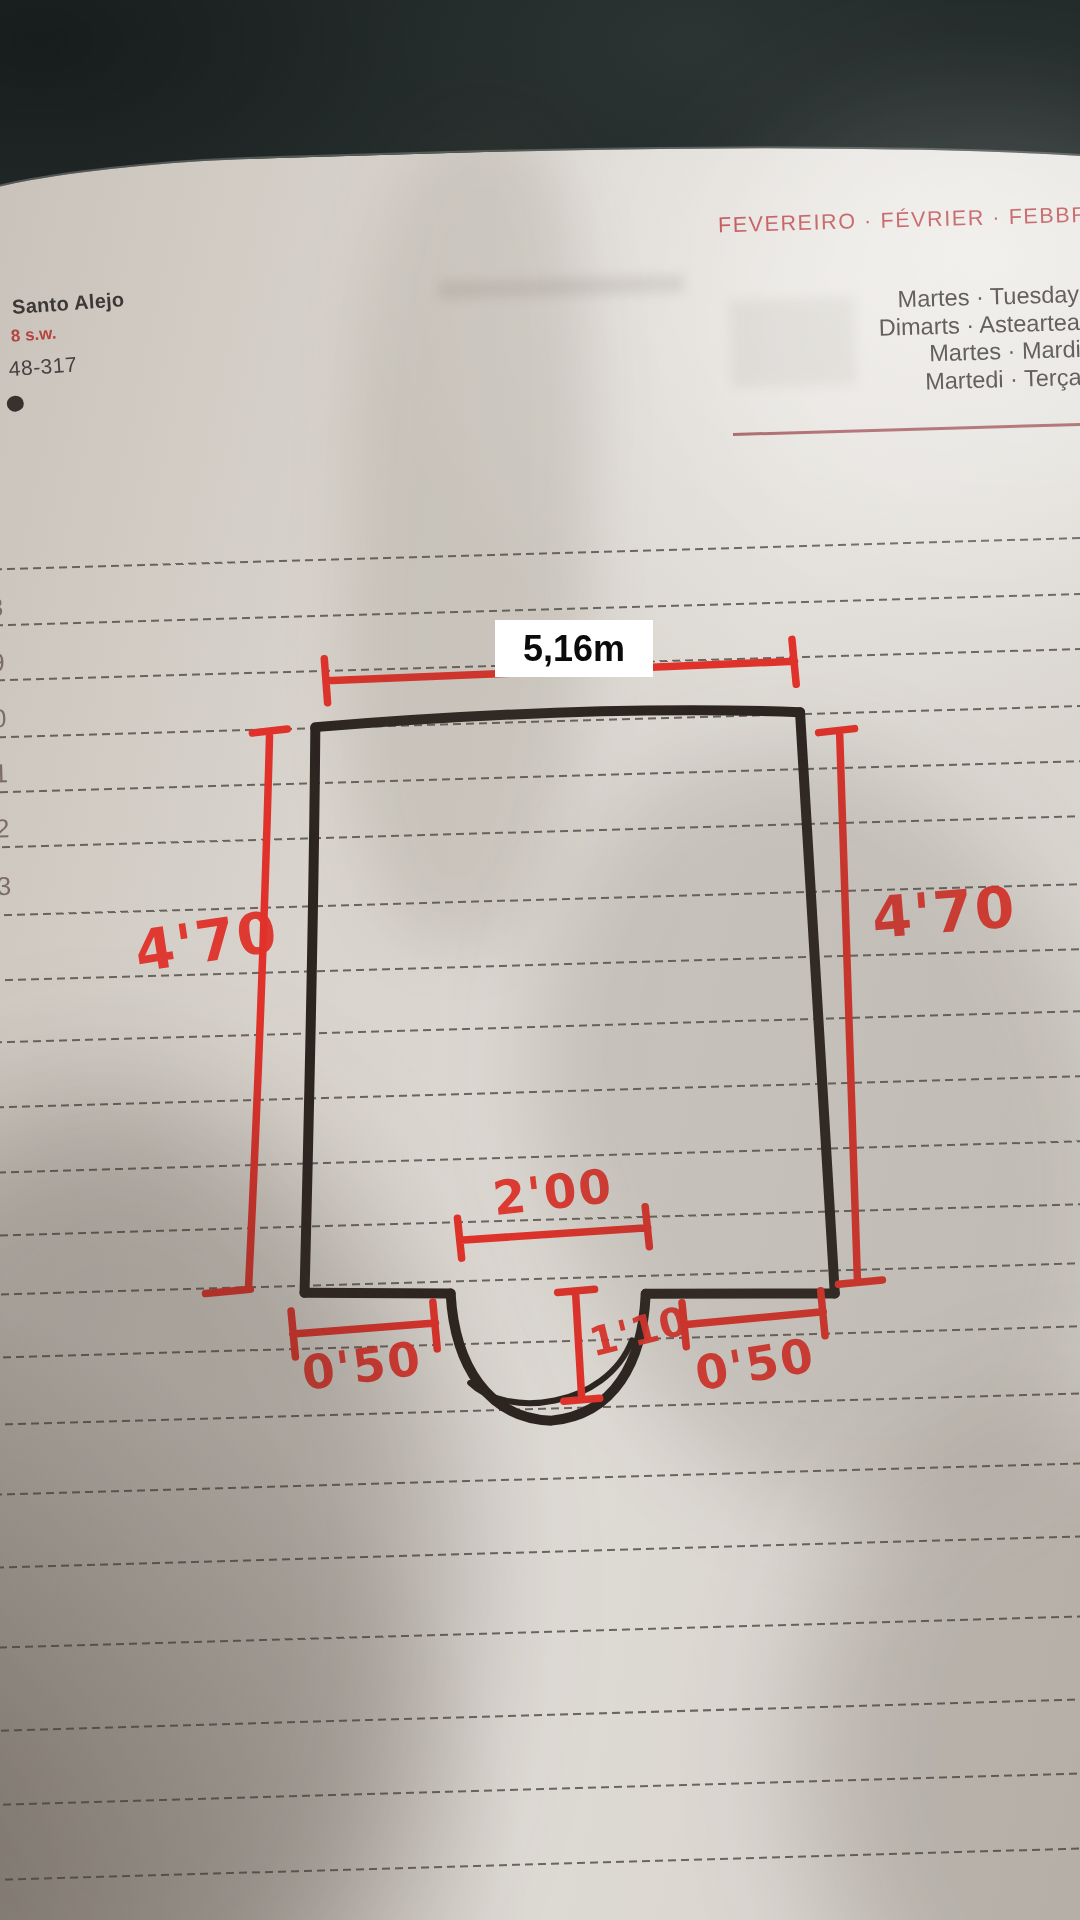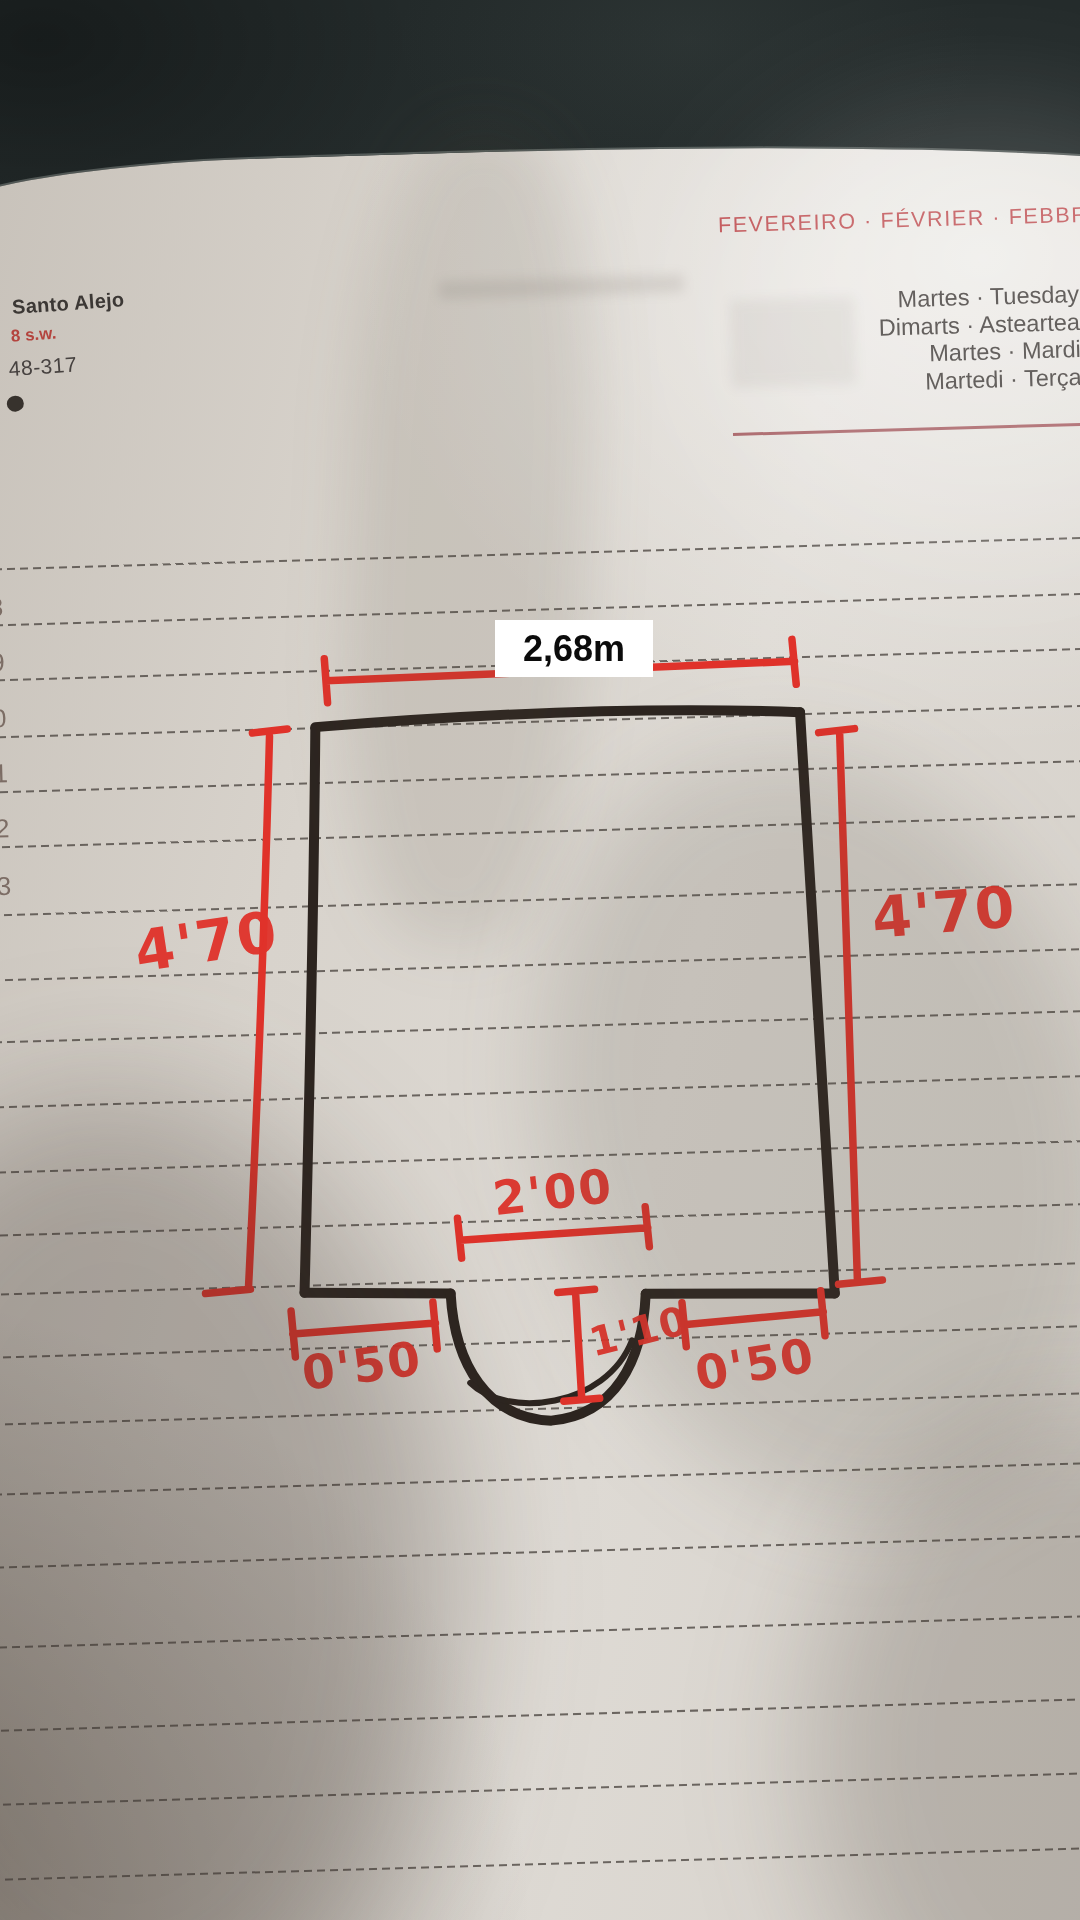--- a/index.html
+++ b/index.html
@@ -153,14 +153,14 @@
     <div class="dim" style="left:730px;top:1192px;font-size:47px;transform:rotate(-8deg);">0'50</div>
     <div class="dim" style="left:625px;top:1160px;font-size:40px;transform:rotate(-12deg);letter-spacing:1px;">1'10</div>
 
     <div class="sh sh-band"></div>
     <div class="sh sh-hand"></div>
     <div class="sh sh-bl"></div>
     <div class="sh sh-br"></div>
     <div class="sh hl-tr"></div>
   </div>
 
-  <div class="overlay-label">2,68m</div>
+  <div class="overlay-label">5,16m</div>
 </div>
 
 </body></html>

